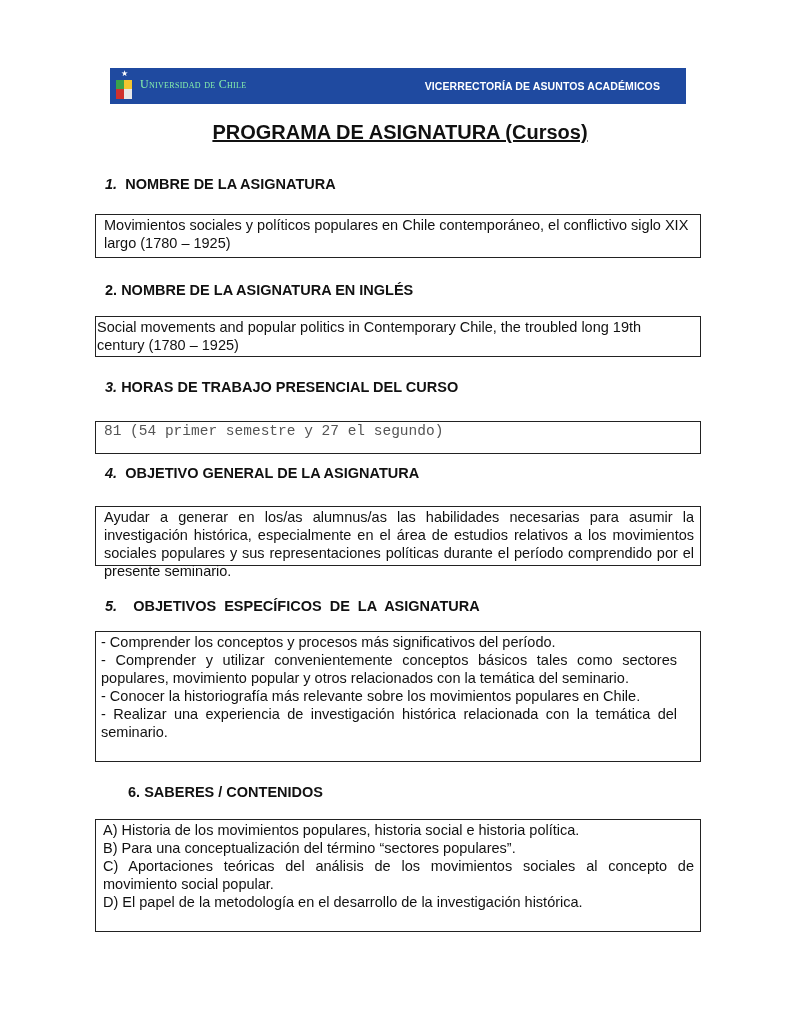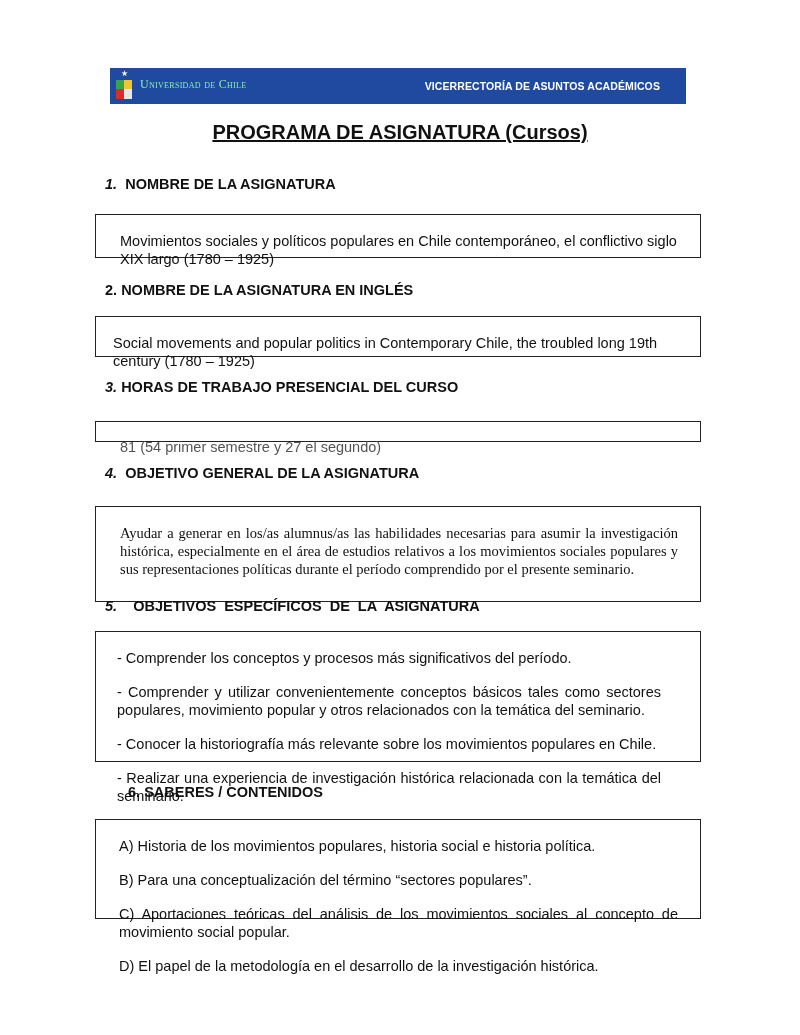--- a/index.html
+++ b/index.html
@@ -16,21 +16,21 @@
   .uni-name { position: absolute; left: 30px; top: 9px; color: #86efac; font-family: "Liberation Serif", serif;
               font-size: 12px; font-variant: small-caps; letter-spacing: 0.3px; }
   .vice { position: absolute; right: 26px; top: 12px; color: #fff; font-weight: bold; font-size: 10.5px;
           letter-spacing: 0.1px; }
   .doc-title { position: absolute; left: 0; width: 800px; top: 121px; text-align: center;
                font-weight: bold; font-size: 20px; text-decoration: underline; }
   .heading { position: absolute; left: 105px; font-weight: bold; font-size: 14.5px; }
   .heading .num { font-style: italic; }
   .box { position: absolute; left: 95px; width: 606px; border: 1.5px solid #222;
          font-size: 14.5px; line-height: 18px; box-sizing: border-box; }
-  .box p { margin: 16px; }
+  .box p { margin: 0; }
   .justify { text-align: justify; text-align-last: left; }
   .gray { color: #555; }
 </style>
 </head>
 <body>
 
 <div class="banner">
   <div class="logo">
     <span class="star">★</span>
     <span class="q1"></span>
@@ -57,45 +57,45 @@
   <span>NOMBRE DE LA ASIGNATURA EN INGLÉS</span>
 </div>
 <div class="box" style="top:316px; height:41px; padding:1px 14px 0 1px;">
   <p>Social movements and popular politics in Contemporary Chile, the troubled long 19th century (1780 – 1925)</p>
 </div>
 
 <div class="heading" style="top:379px;">
   <span class="num">3.</span>
   <span>HORAS DE TRABAJO PRESENCIAL DEL CURSO</span>
 </div>
-<div class="box gray" style="top:421px; height:21px; padding:0 0 0 8px;">
+<div class="box gray" style="top:421px; height:33px; padding:0 0 0 8px;font-family:Liberation Mono, monospace;">
   <p>81 (54 primer semestre y 27 el segundo)</p>
 </div>
 
 <div class="heading" style="top:465px;">
   <span class="num">4.</span>&nbsp;
   <span>OBJETIVO GENERAL DE LA ASIGNATURA</span>
 </div>
-<div class="box justify" style="top:506px; height:96px; padding:1px 6px 0 8px;font-family:Liberation Serif, serif;">
+<div class="box justify" style="top:506px; height:60px; padding:1px 6px 0 8px;">
   <p>Ayudar a generar  en los/as alumnus/as las habilidades necesarias para asumir la investigación histórica, especialmente en el área de estudios relativos a los movimientos sociales populares y sus representaciones políticas durante el período comprendido por el presente seminario.</p>
 </div>
 
 <div class="heading" style="top:598px; word-spacing:4px;">
   <span class="num">5.</span>&nbsp;
   <span>OBJETIVOS  ESPECÍFICOS  DE  LA  ASIGNATURA</span>
 </div>
 <div class="box justify" style="top:631px; height:131px; padding:1px 23px 0 5px;">
   <p>- Comprender los conceptos y procesos más significativos del período.</p>
   <p>- Comprender y utilizar convenientemente conceptos básicos tales como sectores populares, movimiento popular y otros relacionados con la temática del seminario.</p>
   <p>- Conocer la historiografía más relevante sobre los movimientos populares en Chile.</p>
   <p>- Realizar una experiencia de investigación histórica relacionada con la temática del seminario.</p>
 </div>
 
 <div class="heading" style="top:784px;margin-left:23px;">
   <span>6.</span>
   <span>SABERES / CONTENIDOS</span>
 </div>
-<div class="box justify" style="top:819px; height:100px; padding:1px 6px 16px 7px;">
+<div class="box justify" style="top:819px; height:113px; padding:1px 6px 16px 7px;">
   <p>A) Historia de los movimientos populares, historia social e historia política.</p>
   <p>B) Para una conceptualización del término “sectores populares”.</p>
   <p>C) Aportaciones teóricas del análisis de los movimientos sociales al concepto de movimiento social popular.</p>
   <p>D) El papel de la metodología en el desarrollo de la investigación histórica.</p>
 </div>
 
 </body></html>

